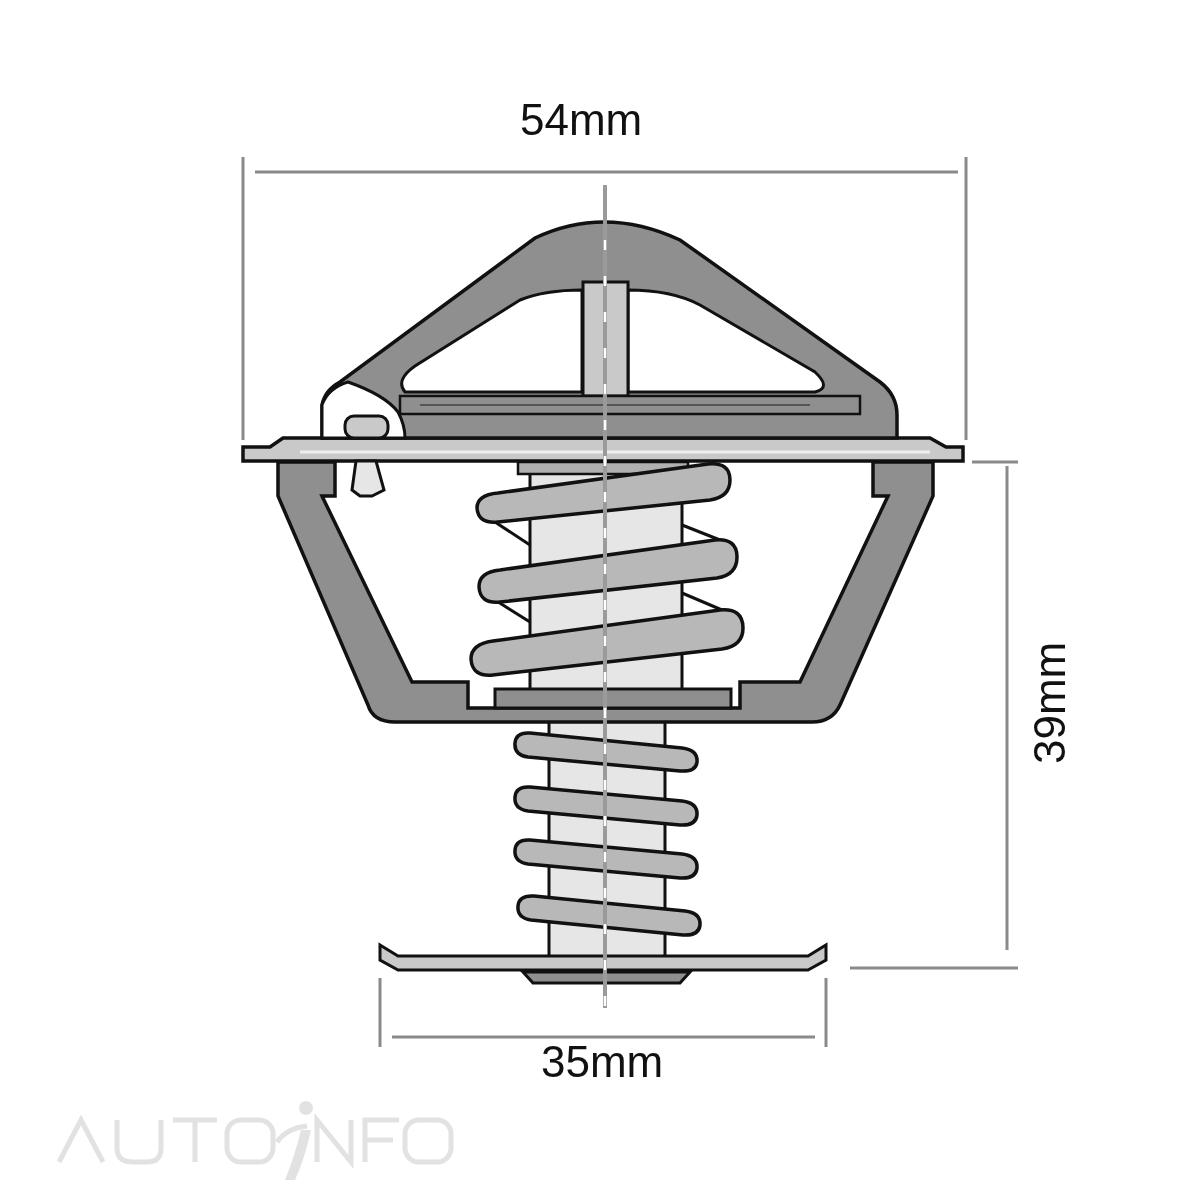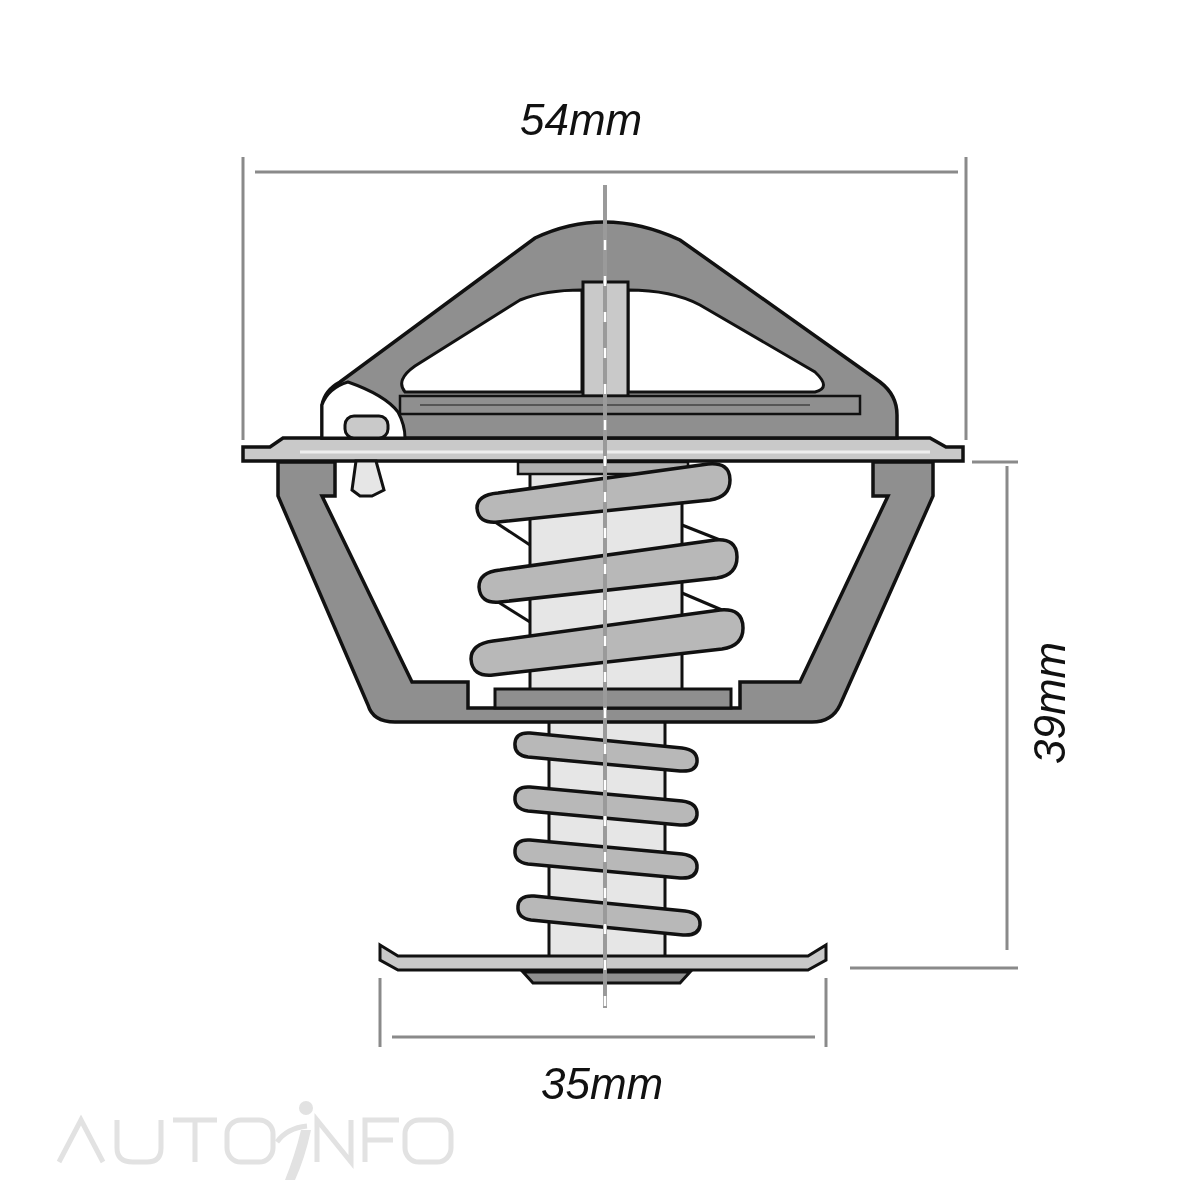--- a/index.html
+++ b/index.html
@@ -1,22 +1,22 @@
 <!DOCTYPE html>
 <html><head>
   <meta charset="utf-8">
   <style>
     html, body { margin: 0; padding: 0; background: #ffffff; }
     body { width: 1200px; height: 1200px; position: relative; overflow: hidden;
            font-family: "Liberation Sans", sans-serif; }
-    #stage { position: absolute; left: 0; top: 0; width: 1168px; height: 1200px; font-style: italic; }
+    #stage { position: absolute; left: 0; top: 0; width: 1168px; height: 1200px; }
     .dim-label { position: absolute; font-family: "Liberation Sans", sans-serif;
                  font-size: 44px; color: #111111; white-space: nowrap; line-height: 1; }
     #dim-top-label { left: 520px; top: 98px; }
-    #dim-bottom-label { left: 541px; top: 1062px; }
+    #dim-bottom-label { left: 541px; top: 1040px; }
     #dim-right-label { left: 1025px; top: 690px; transform: rotate(-90deg); transform-origin: 0 0; }
     #dim-right-label { left: 1028px; top: 764px; }
     #watermark { position: absolute; left: 55px; top: 1100px; width: 400px; height: 80px; }
   </style>
 </head>
 <body>
 
 <div id="stage">
   <svg width="1200" height="1200" viewBox="0 0 1200 1200" xmlns="http://www.w3.org/2000/svg">
 

